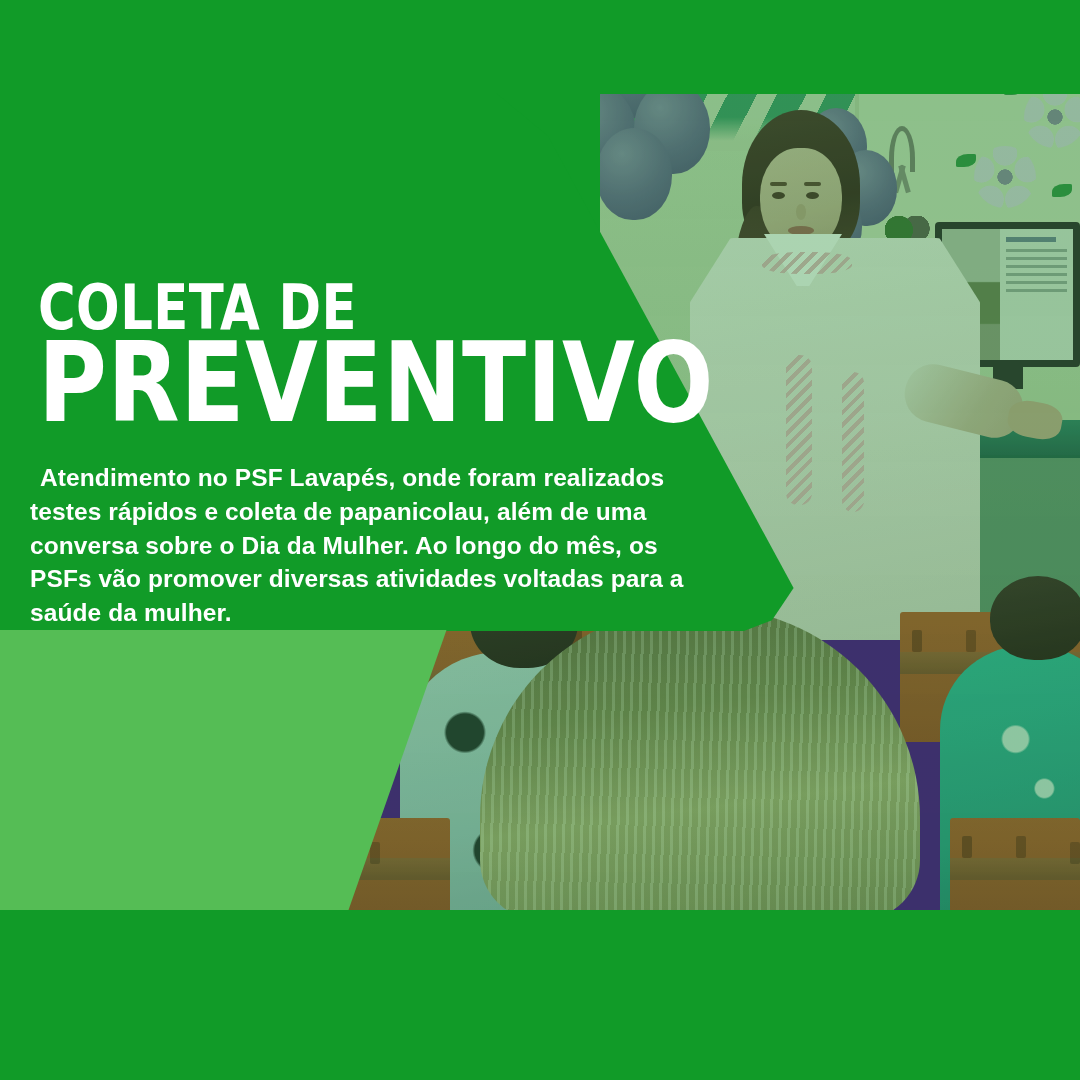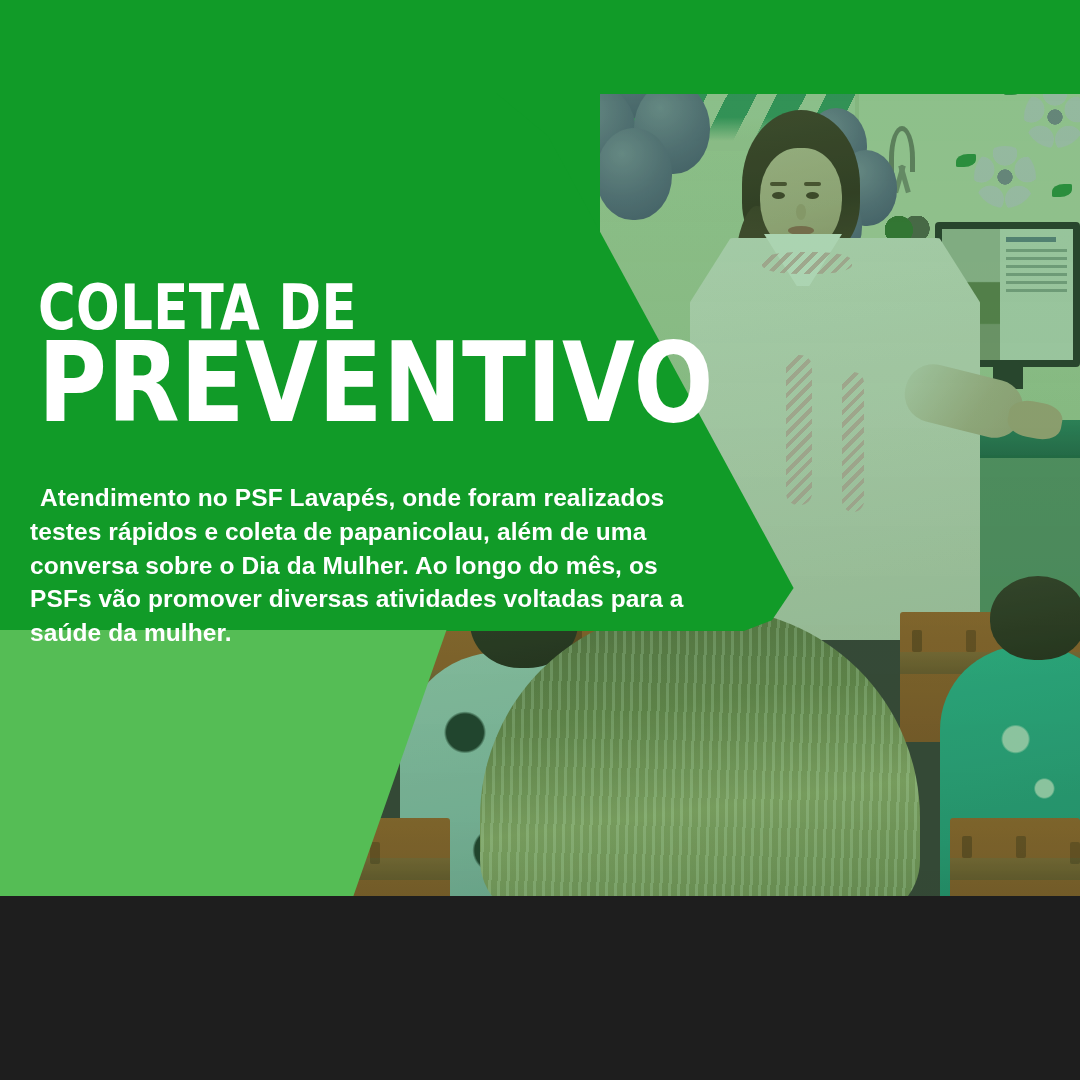--- a/index.html
+++ b/index.html
@@ -2,23 +2,23 @@
 <html><head>
 <meta charset="utf-8">
 <title>Coleta de Preventivo</title>
 <style>
   * { margin:0; padding:0; box-sizing:border-box; }
   html,body { background:#1e1e1e; }
   body { font-family:"Liberation Sans", sans-serif; }
 
   .poster {
     position:relative;
-    width:1080px; height:896px;
+    width:1080px; height:1080px;
     overflow:hidden;
-    background:#404040;
+    background:#4c1d95;
     padding-left:6px;
   }
 
   
   .photo {
     position:absolute; inset:0;
     overflow:hidden;
   }
   
   .photo-wall {
@@ -322,21 +322,21 @@
   .headline-2{
     display:block; font-size:110px; margin-top:4px;
     transform:scaleX(.95); transform-origin:left center;
   }
   .body-copy{
     position:absolute; left:30px; top:461px; width:690px;
     color:#ffffff; font-size:24.5px; font-weight:bold;
     line-height:1.38; letter-spacing:.1px;
     font-family:"Liberation Sans","DejaVu Sans",sans-serif;
   }
-  .body-copy p{text-indent:10px;margin-top:20px;}
+  .body-copy p{text-indent:10px;}
 
   
   .footer{
     position:absolute; left:0; bottom:0; width:1080px; height:170px;
   }
 </style>
 </head>
 <body>
 
 <div class="poster">

